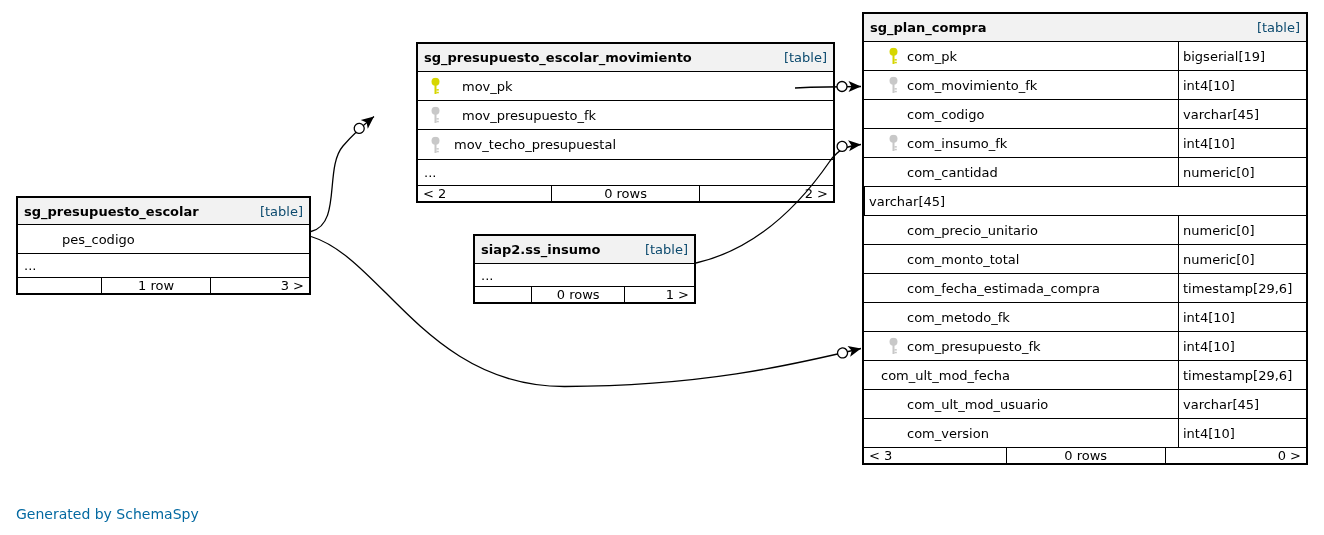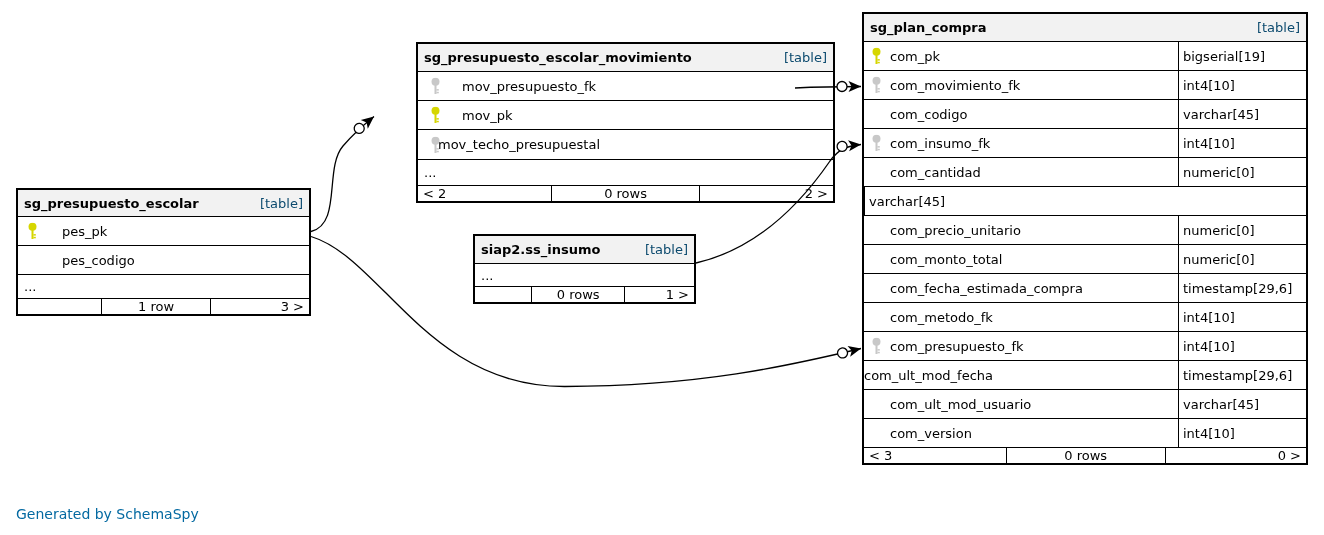--- a/index.html
+++ b/index.html
@@ -10,92 +10,81 @@
   .hdr{display:flex;align-items:center;justify-content:space-between;background:#f2f2f2;
        border-bottom:1px solid #000;padding:0 6px;flex:none;box-sizing:border-box;}
   .tname{font-weight:bold;font-size:13px;color:#000;white-space:nowrap;}
   .badge{font-size:13px;color:#0c4a6e;white-space:nowrap;}
   .row{position:relative;display:flex;align-items:center;border-bottom:1px solid #000;
        flex:none;box-sizing:border-box;background:#fff;font-size:13px;color:#000;}
   .row .lbl{white-space:nowrap;}
   .keyicon{position:absolute;top:50%;transform:translateY(-50%);line-height:0;}
   .typ{width:128px;flex:none;border-left:1px solid #000;height:100%;display:flex;
        align-items:center;padding-left:4px;box-sizing:border-box;white-space:nowrap;}
-  .namecell{flex:1;display:flex;align-items:center;height:100%;}
+  .namecell{flex:1;display:flex;align-items:center;height:100%;margin-left:17px;}
   .ellipsis{display:flex;align-items:center;border-bottom:1px solid #000;flex:none;
             box-sizing:border-box;padding-left:6px;font-size:13px;}
   .ftr{display:flex;flex:none;box-sizing:border-box;}
   .fcell{font-size:13px;display:flex;align-items:center;box-sizing:border-box;height:100%;}
   .fcell+.fcell{border-left:1px solid #000;}
   .fl{justify-content:flex-start;padding-left:5px;}
   .fm{justify-content:center;}
   .fr{justify-content:flex-end;padding-right:5px;}
   .links{position:absolute;left:0;top:0;pointer-events:none;}
   .credit{position:absolute;left:16px;top:506px;font-size:14px;color:#0369a1;}
 </style>
 </head>
 <body>
 
 <div class="canvas">
 
-  <div class="tbl" style="left:16px;top:188px;width:295px;">
+  <div class="tbl" style="left:16px;top:196px;width:295px;">
     <div class="hdr" style="height:27px;">
       <span class="tname">sg_presupuesto_escolar</span>
       <span class="badge">[table]</span>
     </div>
     <div class="row" style="height:29px;padding-left:44px;">
-      <span class="keyicon" style="left:10px;">
+      <span class="lbl">pes_codigo</span>
+    </div>
+    <div class="ellipsis" style="height:24px;">...</div>
+    <div class="ftr" style="flex:1;">
+      <div class="fcell fl" style="width:28.5%;"></div>
+      <div class="fcell fm" style="width:37.6%;">1 row</div>
+      <div class="fcell fr" style="width:33.9%;">3 &gt;</div>
+    </div>
+  </div>
+
+  <div class="tbl" style="left:376px;top:42px;width:419px;margin-left:40px;">
+    <div class="hdr" style="height:28px;">
+      <span class="tname">sg_presupuesto_escolar_movimiento</span>
+      <span class="badge">[table]</span>
+    </div>
+    <div class="row" style="height:29px;padding-left:44px;">
+      <span class="keyicon" style="left:13px;">
         <svg width="9" height="17" viewBox="0 0 9 17" fill="#d6d600">
             <circle cx="4.5" cy="4.3" r="4"></circle>
             <rect x="3.5" y="7.5" width="2" height="9"></rect>
             <rect x="5.4" y="11.6" width="2.4" height="1.5"></rect>
             <rect x="5.4" y="14.3" width="2.4" height="1.5"></rect>
           </svg>
       </span>
-      <span class="lbl">pes_pk</span>
-    </div>
-    <div class="row" style="height:29px;padding-left:44px;">
-      <span class="lbl">pes_codigo</span>
-    </div>
-    <div class="ellipsis" style="height:24px;">...</div>
-    <div class="ftr" style="flex:1;">
-      <div class="fcell fl" style="width:28.5%;"></div>
-      <div class="fcell fm" style="width:37.6%;">1 row</div>
-      <div class="fcell fr" style="width:33.9%;">3 &gt;</div>
-    </div>
-  </div>
-
-  <div class="tbl" style="left:376px;top:42px;width:419px;margin-left:40px;">
-    <div class="hdr" style="height:28px;">
-      <span class="tname">sg_presupuesto_escolar_movimiento</span>
-      <span class="badge">[table]</span>
+      <span class="lbl">mov_pk</span>
     </div>
     <div class="row" style="height:29px;padding-left:44px;">
       <span class="keyicon" style="left:13px;">
         <svg width="9" height="17" viewBox="0 0 9 17" fill="#c8c8c8">
             <circle cx="4.5" cy="4.3" r="4"></circle>
             <rect x="3.5" y="7.5" width="2" height="9"></rect>
             <rect x="5.4" y="11.6" width="2.4" height="1.5"></rect>
             <rect x="5.4" y="14.3" width="2.4" height="1.5"></rect>
           </svg>
       </span>
       <span class="lbl">mov_presupuesto_fk</span>
     </div>
-    <div class="row" style="height:29px;padding-left:44px;">
-      <span class="keyicon" style="left:13px;">
-        <svg width="9" height="17" viewBox="0 0 9 17" fill="#d6d600">
-            <circle cx="4.5" cy="4.3" r="4"></circle>
-            <rect x="3.5" y="7.5" width="2" height="9"></rect>
-            <rect x="5.4" y="11.6" width="2.4" height="1.5"></rect>
-            <rect x="5.4" y="14.3" width="2.4" height="1.5"></rect>
-          </svg>
-      </span>
-      <span class="lbl">mov_pk</span>
-    </div>
-    <div class="row" style="height:30px;padding-left:20px;">
+    <div class="row" style="height:30px;padding-left:36px;">
       <span class="keyicon" style="left:13px;">
         <svg width="9" height="17" viewBox="0 0 9 17" fill="#c8c8c8">
             <circle cx="4.5" cy="4.3" r="4"></circle>
             <rect x="3.5" y="7.5" width="2" height="9"></rect>
             <rect x="5.4" y="11.6" width="2.4" height="1.5"></rect>
             <rect x="5.4" y="14.3" width="2.4" height="1.5"></rect>
           </svg>
       </span>
       <span class="lbl">mov_techo_presupuestal</span>
     </div>

